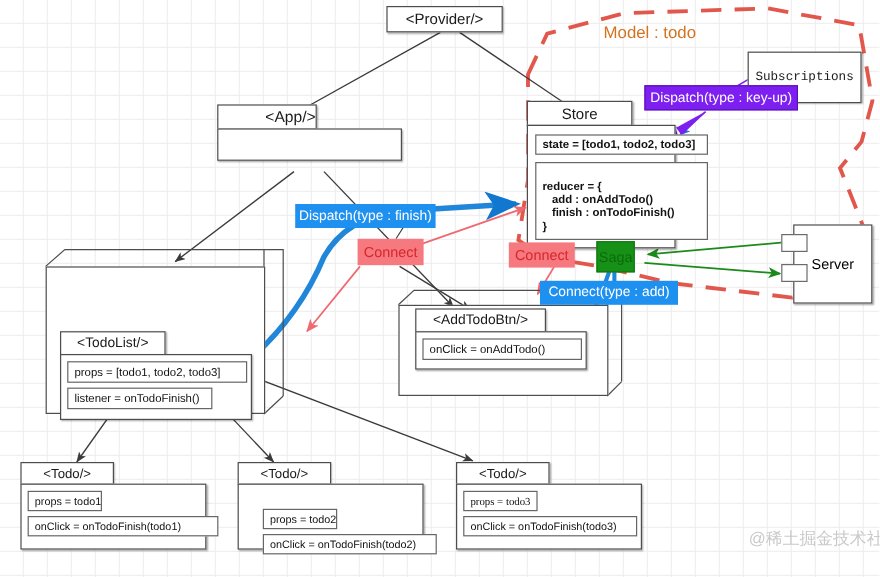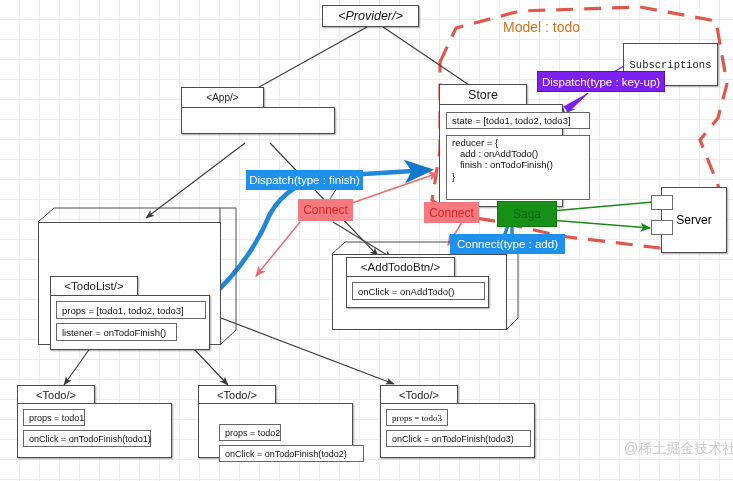--- a/index.html
+++ b/index.html
@@ -42,21 +42,21 @@
     background:#ffffff;
     border:1px solid #666;
     box-sizing:border-box;
     color:#111;
     white-space:nowrap;
     display:flex;align-items:center;
     padding-left:5px;
   }
   .multiline{
     display:block;
-    padding:1px 5px;
+    padding:14px 5px;
     line-height:1.18;
     white-space:pre;
   }
 
   
   .cube-front{
     position:absolute;
     background:#ffffff;
     border:1px solid #4d4d4d;
     box-sizing:border-box;
@@ -154,31 +154,31 @@
     <path d="M 332,254 L 345,242 L 518,242 L 518,318" stroke="#4d4d4d" stroke-width="1" fill="none"></path>
     <path d="M 506,330 L 518,318" stroke="#4d4d4d" stroke-width="1" fill="none"></path>
     <path d="M 506,242 L 506,330" stroke="#4d4d4d" stroke-width="1" fill="none"></path>
 
     <path d="M 38,222 L 54,208 L 236,208 L 236,330" stroke="#4d4d4d" stroke-width="1" fill="none"></path>
     <path d="M 220,345 L 236,330" stroke="#4d4d4d" stroke-width="1" fill="none"></path>
     <path d="M 220,208 L 220,345" stroke="#4d4d4d" stroke-width="1" fill="none"></path>
   </svg>
 
   <div class="node" style="left:322px;top:5px;">
-    <div class="title-bar" style="width:97px;height:22px;line-height:21px;font-size:12.5px;font-style:italic;">&lt;Provider/&gt;</div>
+    <div class="title-bar" style="width:97px;height:22px;line-height:21px;font-size:12.5px;">&lt;Provider/&gt;</div>
   </div>
 
   <div class="node" style="left:181px;top:87px;">
-    <div class="title-bar" style="width:83px;height:21px;line-height:20px;font-size:10px;">&lt;App/&gt;</div>
+    <div class="title-bar" style="width:83px;height:21px;line-height:20px;font-size:13px;text-align:right;">&lt;App/&gt;</div>
     <div class="body-box" style="width:154px;height:27px;margin-top:-1px;"></div>
   </div>
 
   <div class="node" style="left:439px;top:84px;">
     <div class="title-bar" style="width:88px;height:21px;line-height:20px;font-size:12.5px;">Store</div>
-    <div class="body-box" style="width:124px;height:103px;margin-top:-1px;padding:7px 6px;">
+    <div class="body-box" style="width:124px;height:103px;margin-top:-1px;padding:7px 6px;font-weight:bold;">
       <div class="attr" style="width:144px;height:17px;font-size:9.5px;">state = [todo1, todo2, todo3]</div>
       <div class="attr multiline" style="width:144px;height:65px;font-size:9.5px;margin-top:6px;">reducer = {
    add : onAddTodo()
    finish : onTodoFinish()
 }</div>
     </div>
   </div>
 
   <div class="node" style="left:623px;top:43px;">
     <div class="body-box" style="width:95px;height:43px;display:flex;align-items:center;justify-content:center;
@@ -205,21 +205,21 @@
     <div class="title-bar" style="width:109px;height:20px;line-height:19px;font-size:11.5px;">&lt;AddTodoBtn/&gt;</div>
     <div class="body-box" style="width:143px;height:32px;margin-top:-1px;padding:5px;">
       <div class="attr" style="width:133px;height:18px;font-size:9.5px;">onClick = onAddTodo()</div>
     </div>
   </div>
 
   <div class="node" style="left:17px;top:385px;">
     <div class="title-bar" style="width:78px;height:19px;line-height:18px;font-size:11px;">&lt;Todo/&gt;</div>
     <div class="body-box" style="width:155px;height:55px;margin-top:-1px;padding:5px;">
       <div class="attr" style="width:62px;height:17px;font-size:9px;">props = todo1</div>
-      <div class="attr" style="width:128px;height:17px;font-size:9px;margin-top:4px;">onClick = onTodoFinish(todo1)</div>
+      <div class="attr" style="width:159px;height:17px;font-size:9px;margin-top:4px;">onClick = onTodoFinish(todo1)</div>
     </div>
   </div>
 
   <div class="node" style="left:198px;top:385px;">
     <div class="title-bar" style="width:78px;height:19px;line-height:18px;font-size:11px;">&lt;Todo/&gt;</div>
     <div class="body-box" style="width:155px;height:55px;margin-top:-1px;padding:20px;">
       <div class="attr" style="width:62px;height:17px;font-size:9px;">props = todo2</div>
       <div class="attr" style="width:145px;height:17px;font-size:9px;margin-top:4px;">onClick = onTodoFinish(todo2)</div>
     </div>
   </div>
@@ -235,19 +235,19 @@
   <div class="tag tag-blue" style="left:246px;top:170px;width:117px;height:20px;font-size:11.5px;">Dispatch(type : finish)</div>
 
   <div class="tag tag-blue" style="left:450px;top:234px;width:115px;height:20px;font-size:11.5px;">Connect(type : add)</div>
 
   <div class="tag tag-purple" style="left:537px;top:71px;width:128px;height:21px;font-size:11.5px;color:#ffffff;">Dispatch(type : key-up)</div>
 
   <div class="tag tag-red" style="left:298px;top:199px;width:55px;height:22px;font-size:12px;">Connect</div>
 
   <div class="tag tag-red" style="left:424px;top:202px;width:55px;height:21px;font-size:12px;">Connect</div>
 
-  <div class="tag tag-green" style="left:497px;top:201px;width:60px;height:26px;font-size:12px;">Saga</div>
+  <div class="tag tag-green" style="left:497px;top:201px;width:32px;height:26px;font-size:12px;">Saga</div>
 
   <div class="model-label" style="left:503px;top:19px;font-size:14px;">Model : todo</div>
 
   <div class="watermark" style="left:594px;top:440px;margin-left:30px;">@稀土掘金技术社区</div>
 
 </div>
 
 </body></html>

